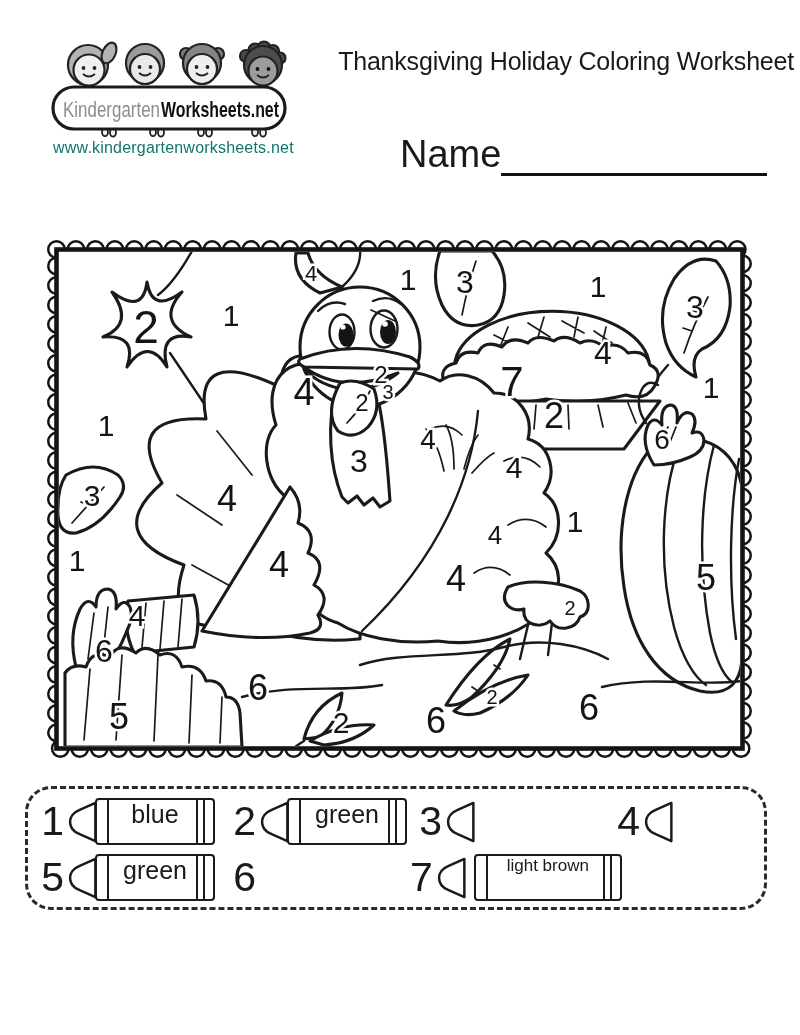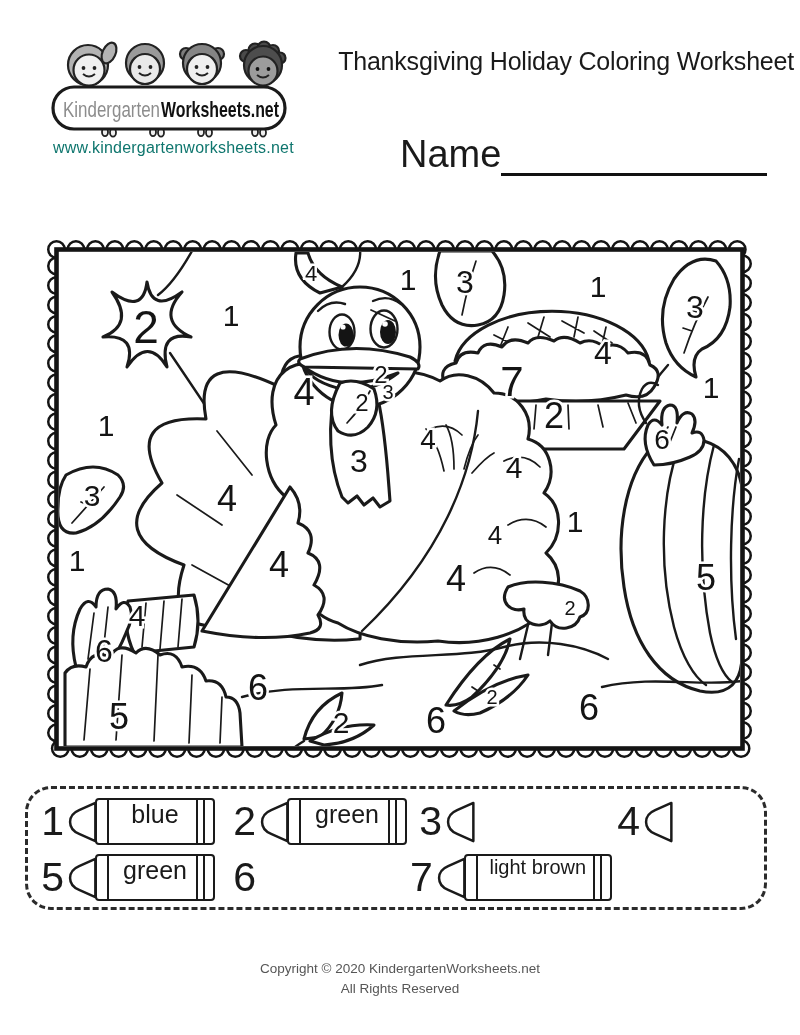--- a/index.html
+++ b/index.html
@@ -24,21 +24,21 @@
   .key-num{width:32px;text-align:right;font-size:41px;line-height:1;margin-right:3px;}
   .crayon{display:flex;align-items:center;}
   .tip{display:block;width:30px;height:42px;margin-right:-2px;}
   .tip path{fill:#fff;stroke:#1a1a1a;stroke-width:2.6;stroke-linejoin:round;}
   .cbody{box-sizing:border-box;height:47px;width:120px;border:2.6px solid #1a1a1a;border-radius:4px;
     display:flex;align-items:flex-start;justify-content:center;font-size:25px;background-color:#fff;
     background-image:linear-gradient(#1a1a1a,#1a1a1a),linear-gradient(#1a1a1a,#1a1a1a),linear-gradient(#1a1a1a,#1a1a1a);
     background-size:2px 100%,2px 100%,2px 100%;
     background-position:10px 0,calc(100% - 8px) 0,calc(100% - 15px) 0;
     background-repeat:no-repeat;}
-  .key-cell.wide .cbody{width:148px;font-size:20px;}
+  .key-cell.wide .cbody{width:148px;font-size:17px;margin-left:10px;}
 
   
   .footer{position:absolute;left:0;top:959px;width:800px;text-align:center;font-size:13.5px;color:#565656;line-height:1.45;}
 
   
   .s3{fill:#fff;stroke:#1a1a1a;stroke-width:3.1;stroke-linejoin:round;stroke-linecap:round;}
   .s2{fill:none;stroke:#1a1a1a;stroke-width:2.4;stroke-linejoin:round;stroke-linecap:round;}
   .th{fill:none;stroke:#1a1a1a;stroke-width:1.7;stroke-linejoin:round;stroke-linecap:round;}
 </style>
 </head>
@@ -316,17 +316,13 @@
         <path d="M29,2 L12,9.5 Q2.5,13.5 2.5,22 Q2.5,30.5 12,34.5 L29,42 Z"></path>
       </svg>
       <span class="cbody">
         <span class="lbl">light brown</span>
       </span>
     </span>
   </div>
 </div>
   </div>
 
-  <div class="footer">
-    <div>Copyright © 2020 KindergartenWorksheets.net</div>
-    <div>All Rights Reserved</div>
-  </div>
 </div>
 
 </body></html>

